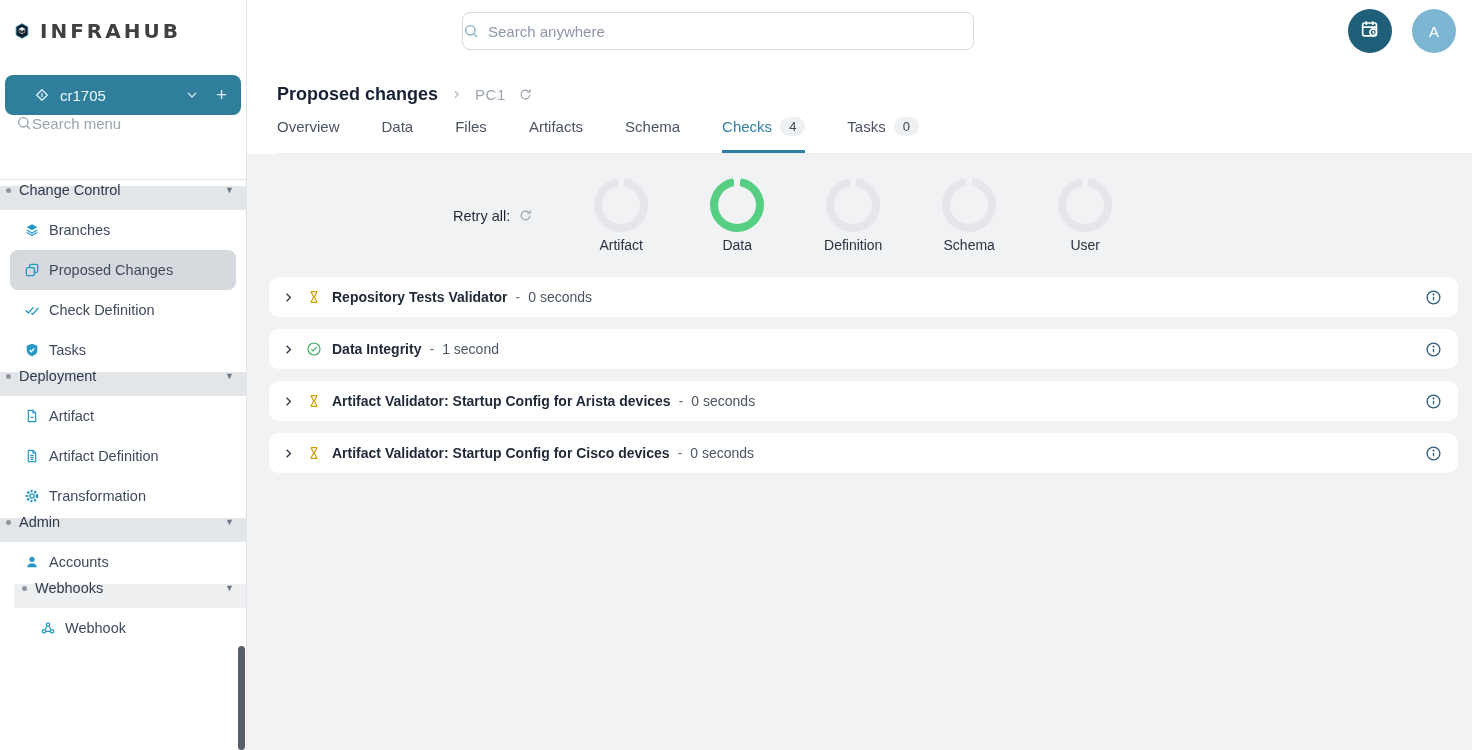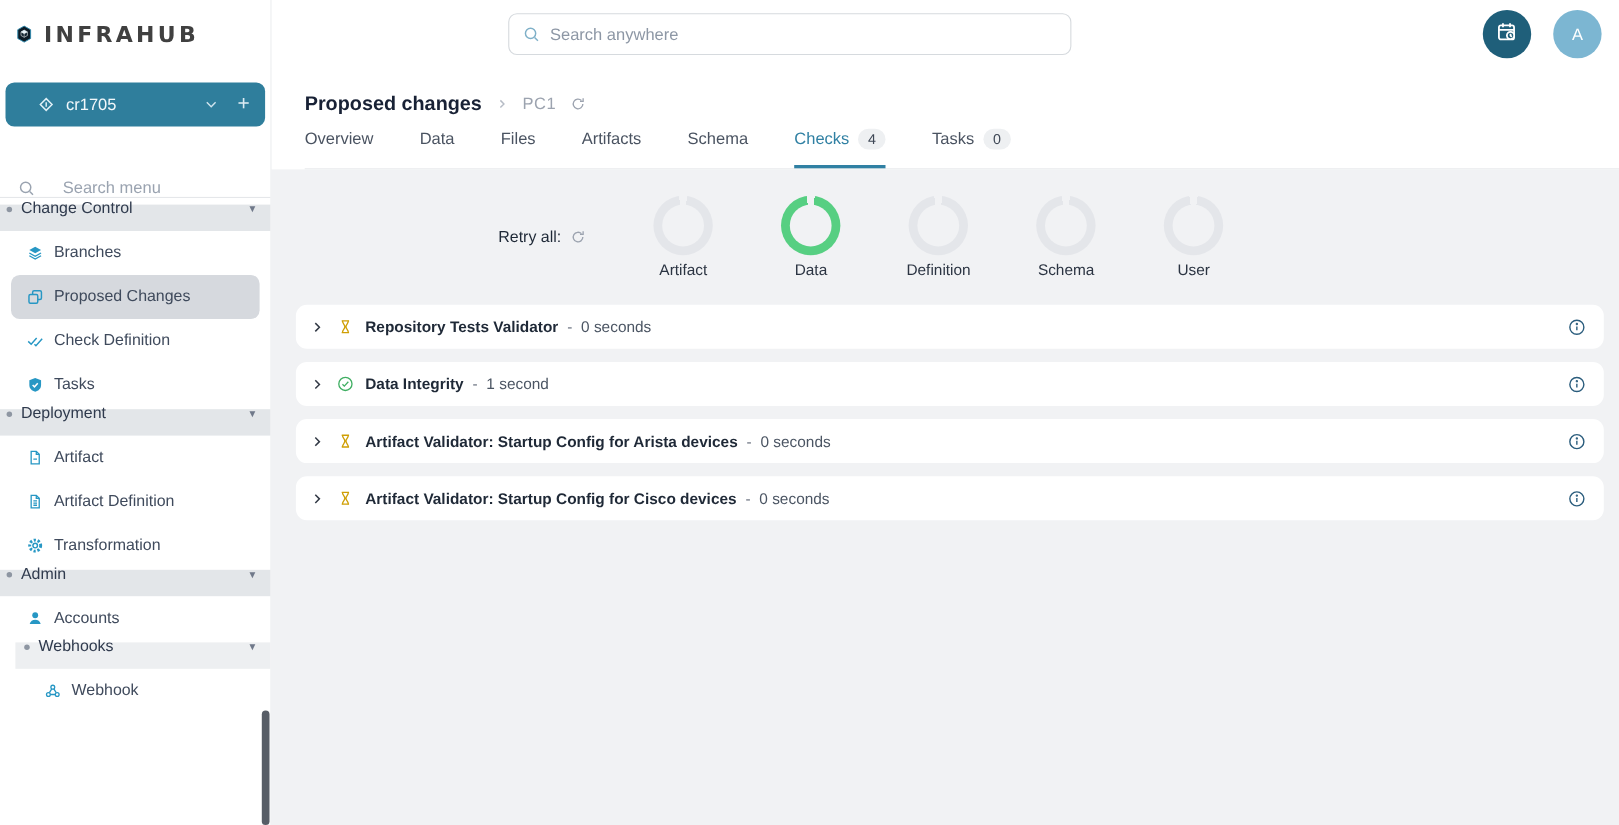--- a/index.html
+++ b/index.html
@@ -14,21 +14,21 @@
 
   
   .logo-row{height:62px;display:flex;align-items:center;padding-left:14px;gap:10px;}
   .wordmark{font-family:"DejaVu Sans",sans-serif;font-weight:800;font-size:20px;
     letter-spacing:3px;color:#404040;}
   .branch-btn{margin:13px 5px 0 5px;height:40px;background:#2f7e9c;border-radius:8px;
     display:flex;align-items:center;padding:0 14px 0 29px;color:#eaf4f9;cursor:pointer;}
   .branch-btn .blabel{font-size:15px;margin-left:10px;color:#f2f8fb;}
   .branch-btn .sp{flex:1;}
   .branch-btn .plus{font-size:19px;font-weight:400;margin-left:16px;color:#dcebf3;}
-  .search-menu{display:flex;align-items:flex-end;gap:25px;padding:0 16px;height:64px;color:#9aa3b0;}
+  .search-menu{display:flex;align-items:flex-start;gap:0;padding:0 16px;height:64px;color:#9aa3b0;}
   .search-menu input{border:none;outline:none;font-size:15px;width:180px;
     font-family:"Liberation Sans",sans-serif;color:#3c4759;background:transparent;}
   .search-menu input::placeholder{color:#9aa3b0;}
   .menu{border-top:1px solid #e5e7ea;padding-top:4px;}
   .item{height:40px;display:flex;align-items:center;gap:9px;padding-left:24px;
     font-size:14.5px;color:#3f4a5c;cursor:pointer;}
   .item.sub{padding-left:40px;}
   .item.selected{background:#d6d9de;border-radius:8px;margin:0 10px;padding-left:14px;}
   .group{height:24px;margin-top:2px;background:#e3e6e9;display:flex;align-items:center;
     padding:0 12px 16px 6px;font-size:14.5px;color:#2f3a4d;cursor:pointer;}
@@ -38,21 +38,21 @@
   .tri{font-size:9px;color:#70798a;}
   .icn{display:inline-flex;color:#2797c4;}
   .icn svg{width:16px;height:16px;}
   .sb-thumb{position:absolute;right:1px;top:646px;width:7px;height:104px;
     background:#575d66;border-radius:4px;}
 
   
   .topbar{height:62px;position:relative;background:#fff;}
   .search-any{position:absolute;left:215px;top:12px;width:512px;height:38px;
     border:1px solid #d6dade;border-radius:8px;display:flex;align-items:center;
-    padding:0 12px;gap:9px;color:#7fb0c8;background:#fff;}
+    padding:0 0;gap:9px;color:#7fb0c8;background:#fff;}
   .search-any input{border:none;outline:none;flex:1;font-size:15px;
     font-family:"Liberation Sans",sans-serif;color:#374151;background:transparent;}
   .search-any input::placeholder{color:#8d97a5;}
   .cal-btn{position:absolute;right:80px;top:9px;width:44px;height:44px;border-radius:50%;
     background:#1f5f7a;display:grid;place-items:center;cursor:pointer;}
   .avatar{position:absolute;right:16px;top:9px;width:44px;height:44px;border-radius:50%;
     background:#7cb6d2;display:grid;place-items:center;color:#fff;font-size:15px;cursor:pointer;}
 
   
   .pagehead{padding:22px 0 0 30px;background:#fff;}

